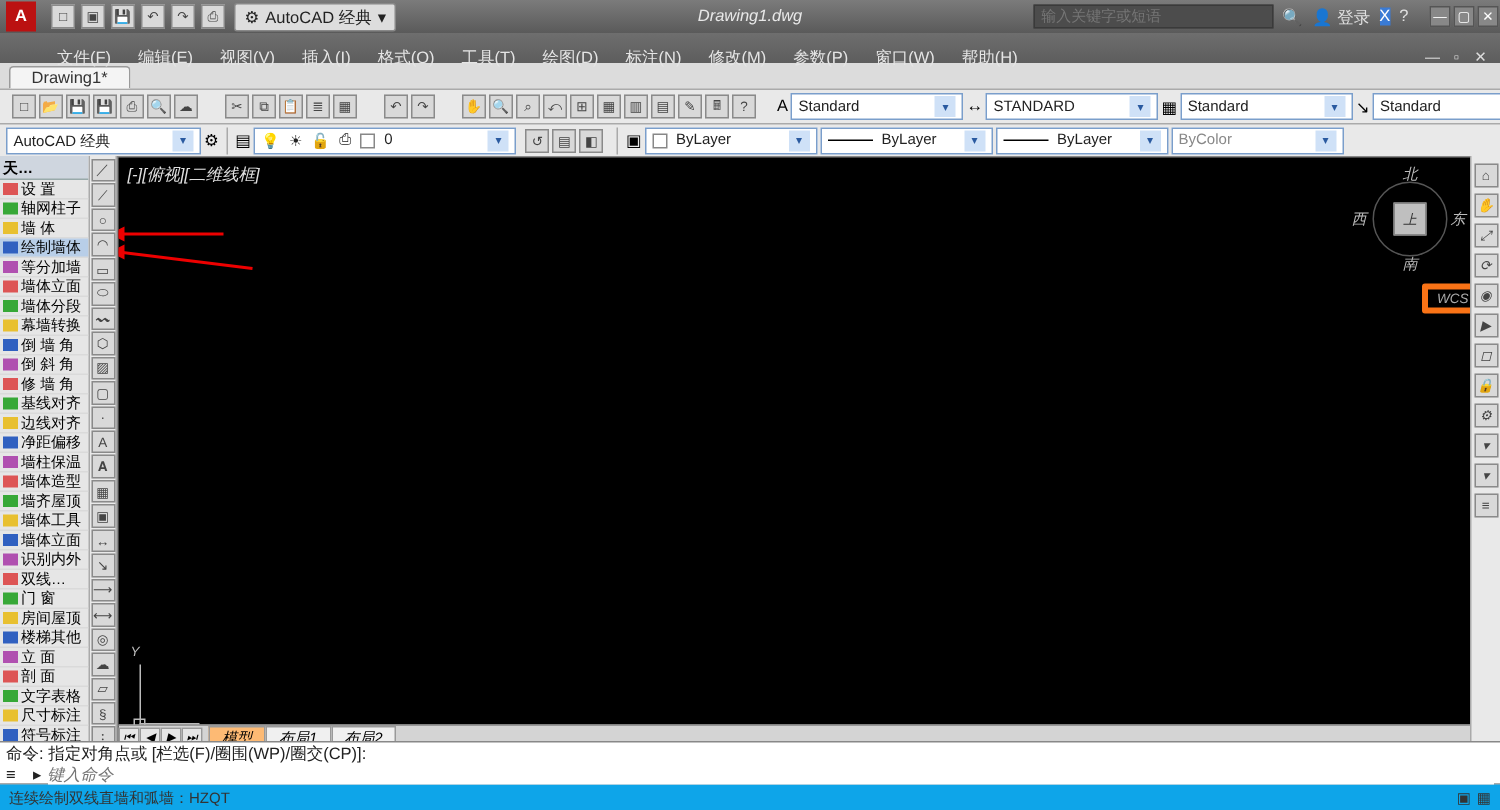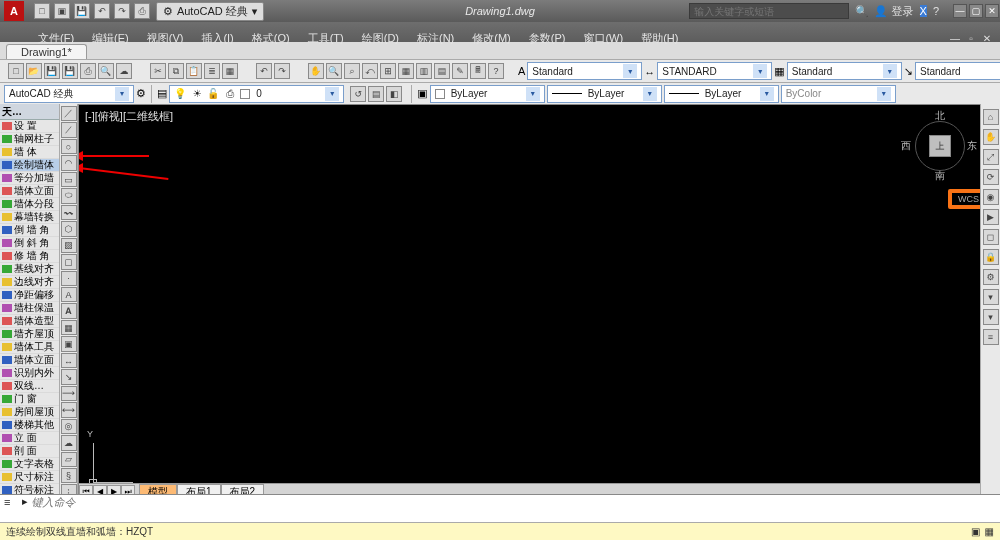--- a/index.html
+++ b/index.html
@@ -105,21 +105,21 @@
 
 
 .left-tb {
   width: 18px; background: #e9e9e9; border-right: 1px solid #aaa;
   display: flex; flex-direction: column; gap: 1px; padding-top: 2px;
 }
 .left-tb .ico { width: 16px; height: 16px; margin: 0 auto; }
 
 .canvas-wrap {
   flex: 1; display: flex; flex-direction: column; background: #e9e9e9;
-  position: relative; min-width: 0;
+  position: relative; min-width: 0; font-style: italic;
 }
 .canvas {
   flex: 1; background: #000; position: relative; overflow: hidden;
   border: 1px solid #888;
 }
 .viewport-label {
   position: absolute; left: 6px; top: 4px; color: #e0e0e0; font-size: 11px;
 }
 
 .arrow-line1 {
@@ -188,21 +188,21 @@
 .cmd-area {
   height: 28px; background: #fff; border-top: 1px solid #888;
   display: flex; flex-direction: column; font-size: 11px; color: #222;
 }
 .cmd-area .line1 { padding: 0 4px; }
 .cmd-area .line2 { display: flex; align-items: center; padding: 0 4px; gap: 4px; }
 .cmd-area .line2 input { flex: 1; border: none; outline: none; font-size: 11px;
   font-style: italic; color: #888; }
 
 .status-bar {
-  height: 18px; background: #fef9c3; border-top: 1px solid #aaa;
+  height: 18px; background: #0ea5e9; border-top: 1px solid #aaa;
   display: flex; align-items: center; padding: 0 6px; font-size: 10px; color: #333;
 }
 .status-bar .right { margin-left: auto; display: flex; gap: 4px; }
 
 .bottom-block {
   position: absolute; left: 0; right: 0; bottom: 0;
 }
 </style>
 </head>
 <body>
@@ -573,20 +573,21 @@
         <span class="ico">⚙</span>
         <span class="ico">▾</span>
         <span class="ico">▾</span>
         <span class="ico">≡</span>
       </div>
   </div>
 </div>
 
 <div class="bottom-block">
   <div class="cmd-area">
+    <div class="line1">命令: 指定对角点或 [栏选(F)/圈围(WP)/圈交(CP)]:</div>
     <div class="line2">
       <span class="ico" style="width:14px;height:12px">≡</span>
       <span>▸</span>
       <input placeholder="键入命令" style="">
     </div>
   </div>
   <div class="status-bar">
     <span>连续绘制双线直墙和弧墙：HZQT</span>
     <div class="right">
       <span class="ico">▣</span>

